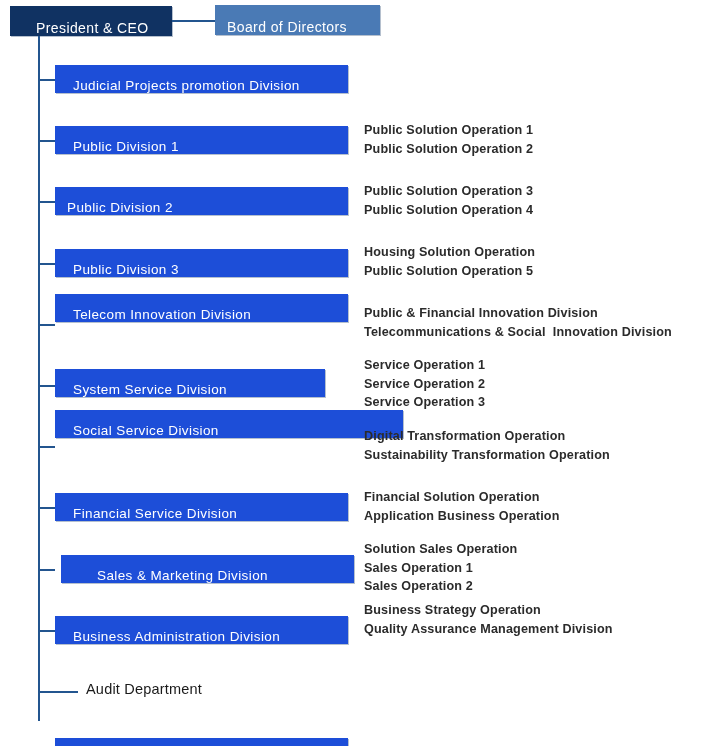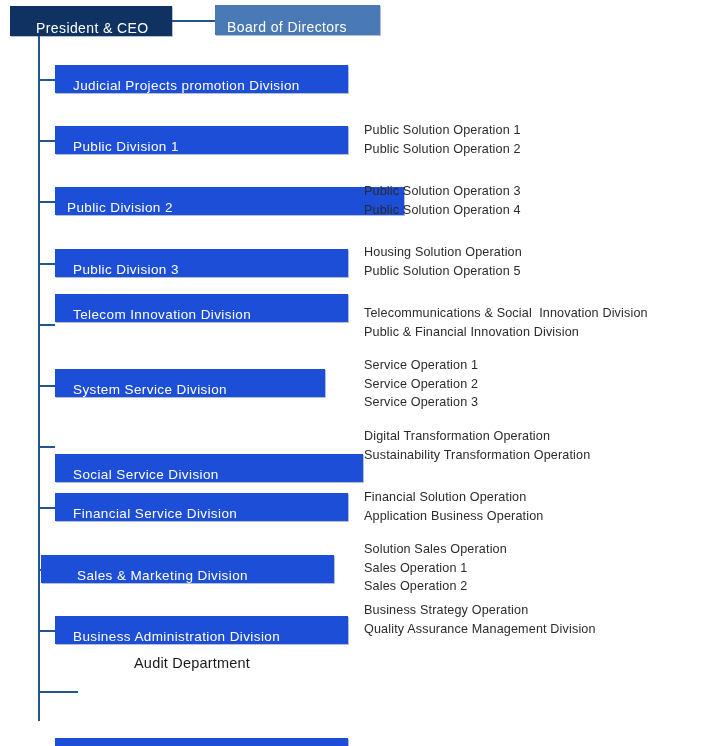--- a/index.html
+++ b/index.html
@@ -75,21 +75,21 @@
 
   
   .ops {
     position: absolute;
     color: #2b2b2b;
     font-size: 12.6px;
     line-height: 18.6px;
     white-space: nowrap;
     letter-spacing: 0.15px;
   }
-  .ops div { white-space: pre; }
+  .ops div { white-space: pre; font-weight: bold; }
 </style>
 </head>
 <body>
 
 <div id="org-chart">
 
   <div class="box box-ceo" style="left:10px; top:6px; width:162px; height:30px;">
     <span>President &amp; CEO</span>
   </div>
 
@@ -108,85 +108,85 @@
       </div>
       <div class="connector" style="left: 38px; top: 140px; width: 17px;"></div>
       <div class="box box-div" style="left: 55px; top: 126.2px; width: 293px; height: 28px;">
         <span>Public Division 1</span>
       </div>
       <div class="ops" style="left: 364px; top: 121px;">
         <div>Public Solution Operation 1</div>
         <div>Public Solution Operation 2</div>
       </div>
       <div class="connector" style="left: 38px; top: 201px; width: 17px;"></div>
-      <div class="box box-div" style="left: 55px; top: 187.4px; width: 349px; height: 28px; padding-left: 12px;">
+      <div class="box box-div" style="left: 55px; top: 187.4px; width: 293px; height: 28px; padding-left: 12px;">
         <span>Public Division 2</span>
       </div>
       <div class="ops" style="left: 364px; top: 182px;">
         <div>Public Solution Operation 3</div>
         <div>Public Solution Operation 4</div>
       </div>
       <div class="connector" style="left: 38px; top: 263px; width: 17px;"></div>
       <div class="box box-div" style="left: 55px; top: 248.6px; width: 293px; height: 28px;">
         <span>Public Division 3</span>
       </div>
       <div class="ops" style="left: 364px; top: 243px;">
         <div>Housing Solution Operation</div>
         <div>Public Solution Operation 5</div>
       </div>
       <div class="connector" style="left: 38px; top: 324px; width: 17px;"></div>
       <div class="box box-div" style="left: 55px; top: 294px; width: 293px; height: 28px;">
         <span>Telecom Innovation Division</span>
       </div>
       <div class="ops" style="left: 364px; top: 304px;">
+        <div>Public &amp; Financial Innovation Division</div>
         <div>Telecommunications &amp; Social  Innovation Division</div>
-        <div>Public &amp; Financial Innovation Division</div>
       </div>
       <div class="connector" style="left: 38px; top: 385px; width: 17px;"></div>
       <div class="box box-div" style="left: 55px; top: 369px; width: 270px; height: 28px;">
         <span>System Service Division</span>
       </div>
       <div class="ops" style="left: 364px; top: 356px;">
         <div>Service Operation 1</div>
         <div>Service Operation 2</div>
         <div>Service Operation 3</div>
       </div>
       <div class="connector" style="left: 38px; top: 446px; width: 17px;"></div>
-      <div class="box box-div" style="left: 55px; top: 454px; width: 308px; height: 28px;">
+      <div class="box box-div" style="left: 55px; top: 410px; width: 348px; height: 28px;">
         <span>Social Service Division</span>
       </div>
       <div class="ops" style="left: 364px; top: 427px;">
         <div>Digital Transformation Operation</div>
         <div>Sustainability Transformation Operation</div>
       </div>
       <div class="connector" style="left: 38px; top: 507px; width: 17px;"></div>
       <div class="box box-div" style="left: 55px; top: 493.4px; width: 293px; height: 28px;">
         <span>Financial Service Division</span>
       </div>
       <div class="ops" style="left: 364px; top: 488px;">
         <div>Financial Solution Operation</div>
         <div>Application Business Operation</div>
       </div>
       <div class="connector" style="left: 38px; top: 569px; width: 17px;"></div>
-      <div class="box box-div" style="left: 41px; top: 554.6px; width: 293px; height: 28px; padding-left: 36px;">
+      <div class="box box-div" style="left: 61px; top: 554.6px; width: 293px; height: 28px; padding-left: 36px;">
         <span>Sales &amp; Marketing Division</span>
       </div>
       <div class="ops" style="left: 364px; top: 540px;">
         <div>Solution Sales Operation</div>
         <div>Sales Operation 1</div>
         <div>Sales Operation 2</div>
       </div>
       <div class="connector" style="left: 38px; top: 630px; width: 17px;"></div>
       <div class="box box-div" style="left: 55px; top: 615.8px; width: 293px; height: 28px;">
         <span>Business Administration Division</span>
       </div>
       <div class="ops" style="left: 364px; top: 601px;">
         <div>Business Strategy Operation</div>
         <div>Quality Assurance Management Division</div>
       </div>
       <div class="connector" style="left: 38px; top: 691px; width: 40px;"></div>
-      <div class="plain-node" style="left: 86px; top: 655px; margin-left: 48px;"><span>Audit Department</span></div>
+      <div class="plain-node" style="left: 86px; top: 681px;"><span>Audit Department</span></div>
       <div class="box box-div" style="left: 55px; top: 738.2px; width: 293px; height: 28px;">
         <span>Business Administration Division</span>
       </div>
     </div>
 
 </div>
 
 </body></html>

